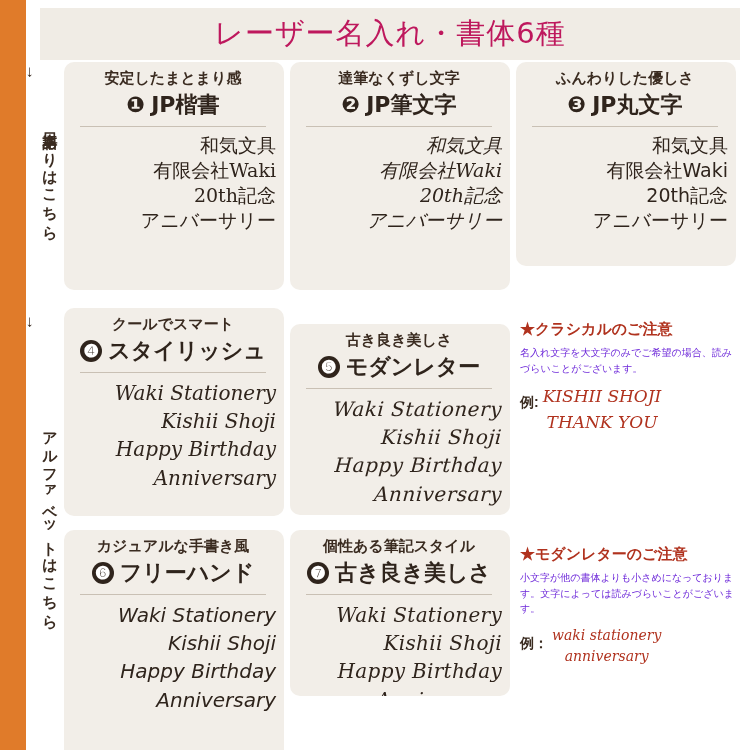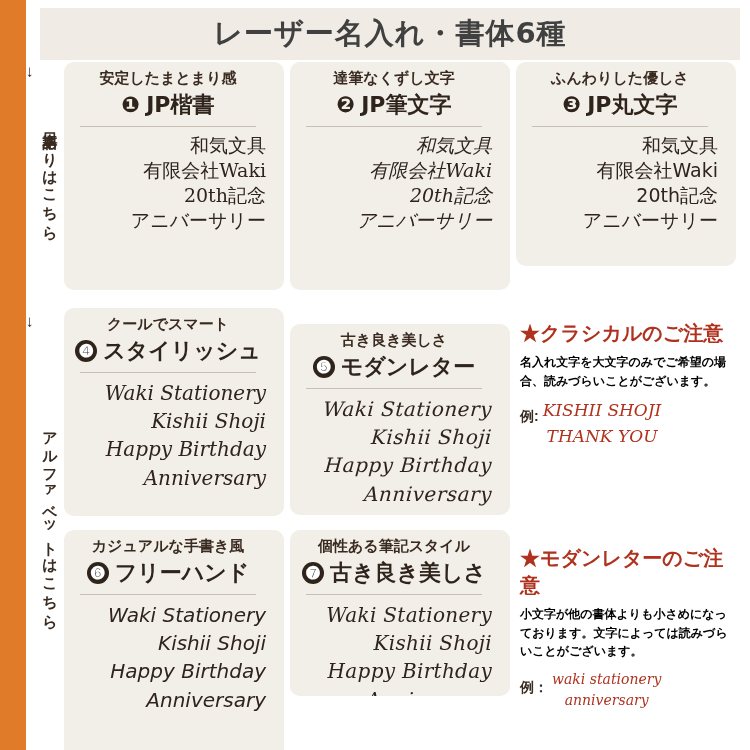--- a/index.html
+++ b/index.html
@@ -27,23 +27,23 @@
     top: 8px;
     width: 700px;
     height: 52px;
     background: #f0ece5;
     display: flex;
     align-items: center;
     justify-content: center;
   }
   .header-title {
     font-size: 29px;
-    font-weight: bold;
+    font-weight: normal;
     letter-spacing: 1px;
-    color: #404040;
+    color: #be185d;
     font-family: "DejaVu Sans", sans-serif;
   }
   .orange-bar {
     position: absolute;
     left: 0;
     top: 0;
     width: 26px;
     height: 750px;
     background: #e07b2a;
   }
@@ -69,21 +69,21 @@
     transform: rotate(90deg);
     font-size: 16px;
     margin-top: 2px;
   }
   
   .card {
     position: absolute;
     background: #f2eee8;
     border-radius: 10px;
     box-sizing: border-box;
-    padding: 8px 18px 6px 6px;
+    padding: 8px 8px 6px 6px;
     overflow: hidden;
   }
   .card-caption {
     text-align: center;
     font-size: 15px;
     font-weight: bold;
     color: #3a2b20;
     letter-spacing: 0px;
     line-height: 1.1;
   }
@@ -157,28 +157,28 @@
     font-size: 20px;
     letter-spacing: 0.3px;
   }
   
   .note {
     position: absolute;
     box-sizing: border-box;
   }
   .note-title {
     color: #b0321e;
-    font-size: 20px;
+    font-size: 15px;
     font-weight: bold;
     margin-bottom: 6px;
   }
   .note-body {
-    color: #000000;
-    font-size: 12px;
-    font-weight: bold;
+    color: #6d28d9;
+    font-size: 10px;
+    font-weight: normal;
     line-height: 1.55;
   }
   .note-example-label {
     color: #3a2b20;
     font-size: 14px;
     font-weight: bold;
     margin-top: 10px;
   }
   .note-example {
     color: #b0321e;

